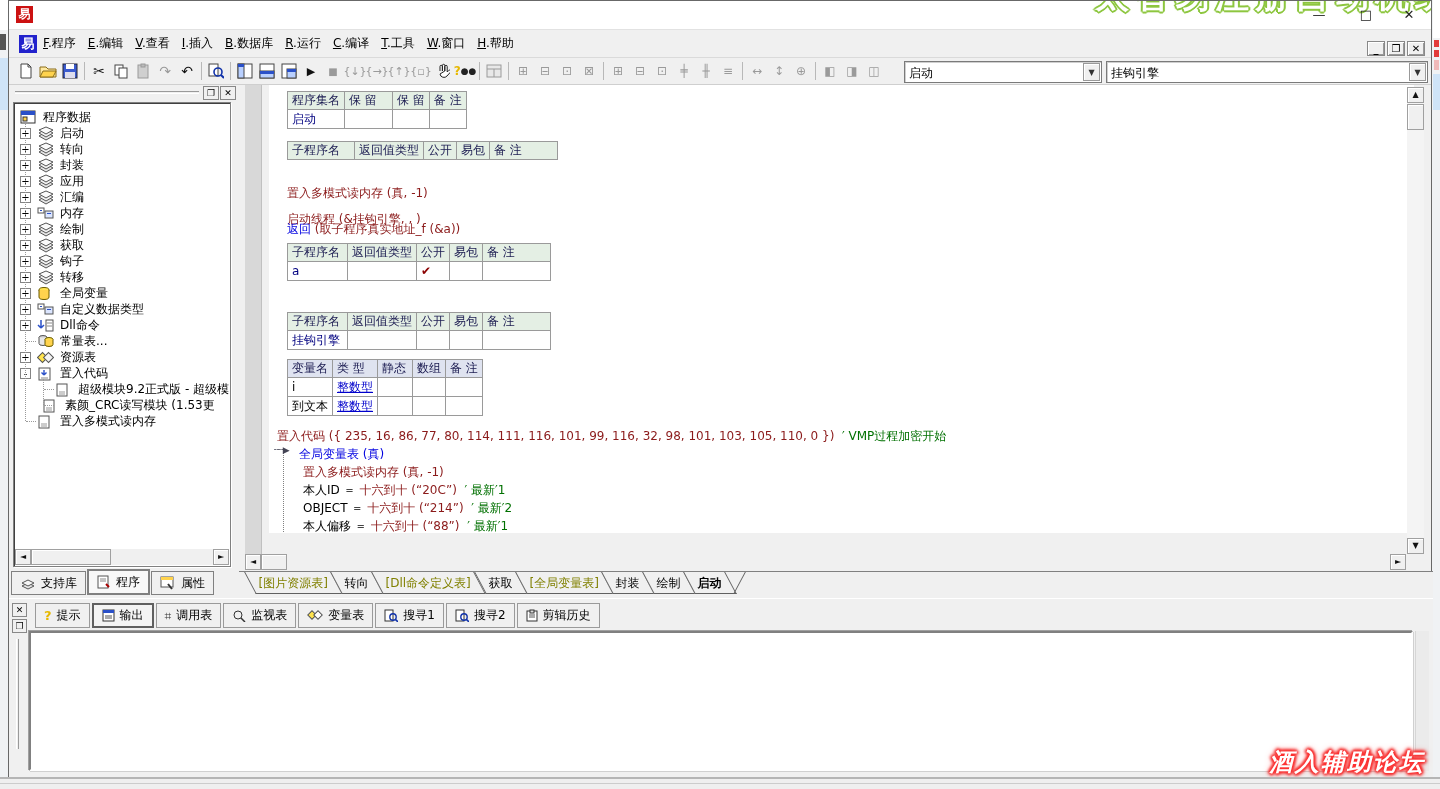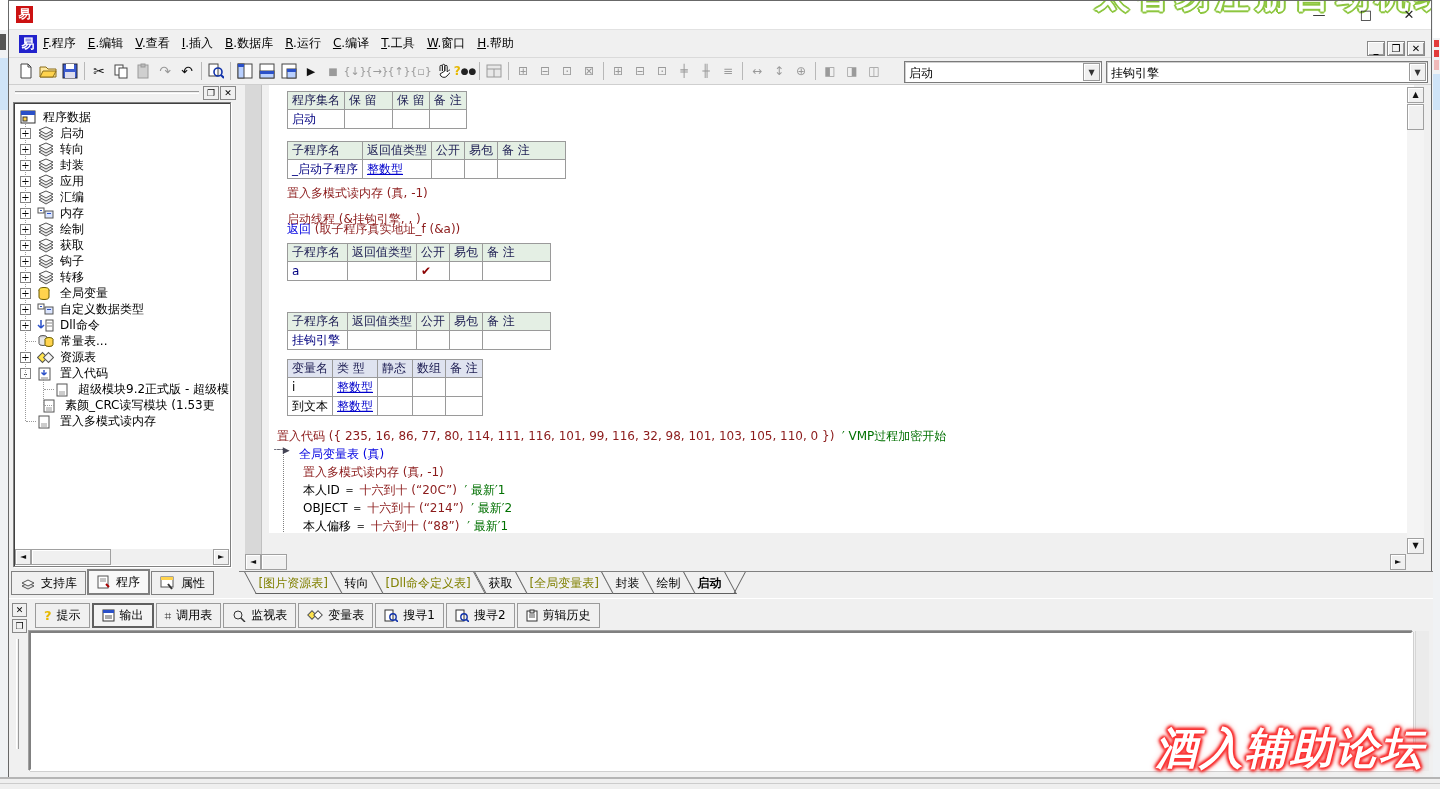--- a/index.html
+++ b/index.html
@@ -75,21 +75,21 @@
 
 .bottompanel { position:absolute; left:0; top:597px; width:1424px; height:180px; background:#f0f0f0; border-top:1px solid #fff; }
 .bp-side { position:absolute; left:3px; top:4px; }
 .bp-sbtn { width:15px; height:14px; background:#f0f0f0; border:1px solid #888; font-size:9px; font-weight:bold; text-align:center; line-height:12px; margin-bottom:2px; }
 .bp-grip { position:absolute; left:7px; top:40px; width:3px; height:110px; border-left:1px solid #fff; border-right:1px solid #9a9a9a; }
 .bp-tabs { position:absolute; left:26px; top:4px; display:flex; height:25px; }
 .bp-tab { display:flex; align-items:center; padding:0 8px; border:1px solid #9a9a9a; background:#f0f0f0; margin-right:2px; gap:5px; }
 .bp-tab.active { border:2px solid #606060; background:#f4f4f4; }
 .outputbox { position:absolute; left:20px; top:32px; width:1384px; height:140px; background:#fff; border:2px solid; border-color:#808080 #fff #fff #808080; box-shadow:-1px -1px 0 #a0a0a0, 1px 1px 0 #d0d0d0; }
 .outtrack { position:absolute; left:1406px; top:32px; width:14px; height:140px; background:#ebebeb; border-left:1px solid #d6d6d6; }
-.wm-bottom { position:absolute; right:8px; bottom:0px; font-family:"DejaVu Serif",serif; font-style:italic; font-weight:bold; font-size:43px; color:#fff; letter-spacing:2px; white-space:nowrap;
+.wm-bottom { position:absolute; right:8px; bottom:0px; font-family:"DejaVu Serif",serif; font-style:italic; font-weight:bold; font-size:24px; color:#fff; letter-spacing:2px; white-space:nowrap;
  text-shadow:0 0 2px #ff2222,0 0 4px #ff3333,0 0 7px #ff5555, -2px 0 3px #ee2222, 2px 0 3px #ee2222, 0 -2px 3px #ee2222, 0 2px 3px #ee2222; }
 .belowwin { position:absolute; left:0; top:777px; width:1440px; height:12px; background:#efefef; border-top:2px solid #b5b5b5; }
 .belowwin:after { content:""; position:absolute; left:0; top:4px; width:100%; border-top:1px solid #cccccc; }
 svg { display:block; }
 </style>
 </head>
 <body>
 
 <div id="desktop">
   <div class="frag" style="left:0;top:0;width:8px;height:30px;background:#fff;"></div>
@@ -596,27 +596,20 @@
         </table>
         <table class="etable " style="left: 18px; top: 56px;">
           <tbody>
             <tr>
               <th style="width:67px">子程序名</th>
               <th style="width:63px">返回值类型</th>
               <th style="width:30px">公开</th>
               <th style="width:32px">易包</th>
               <th style="width:68px">备 注</th>
             </tr>
-            <tr>
-              <td class="c-name" style="width:67px">_启动子程序</td>
-              <td class="c-link" style="width:63px">整数型</td>
-              <td class="" style="width:30px"></td>
-              <td class="" style="width:32px"></td>
-              <td class="" style="width:68px"></td>
-            </tr>
           </tbody>
         </table>
         <table class="etable " style="left: 18px; top: 158px;">
           <tbody>
             <tr>
               <th style="width:60px">子程序名</th>
               <th style="width:62px">返回值类型</th>
               <th style="width:30px">公开</th>
               <th style="width:32px">易包</th>
               <th style="width:68px">备 注</th>

